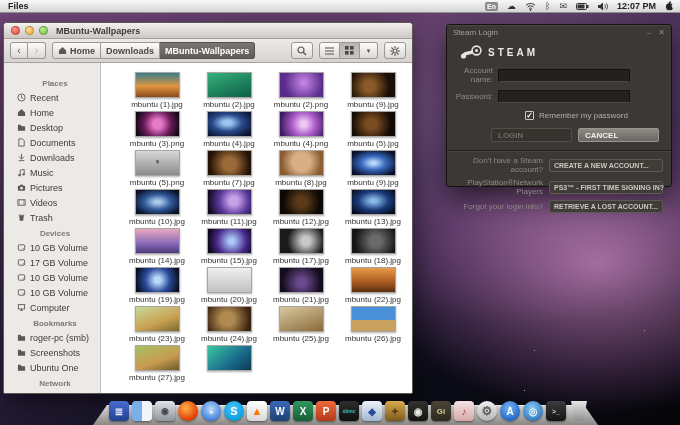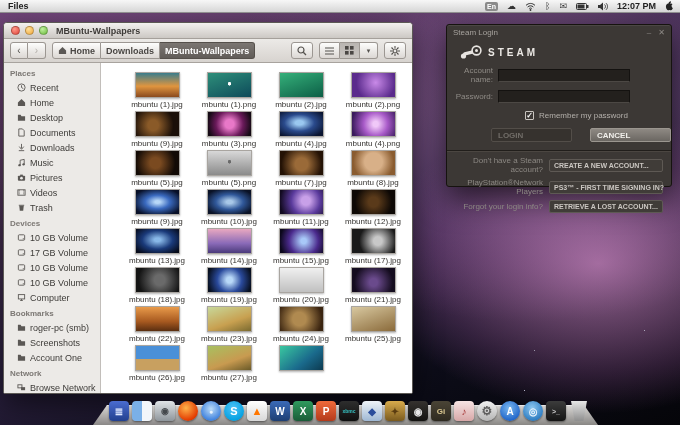--- a/index.html
+++ b/index.html
@@ -49,21 +49,21 @@
   .btngrp .tbtn:last-child { border-radius:0 3px 3px 0; }
   .tbtn.single { border-radius:3px; }
   .tbtn.disabled { color:#b5b1ac; }
   .crumb { font-size:9px; font-weight:bold; color:#4a4744; gap:3px; }
   .crumb.active { background:linear-gradient(#7b7672,#615c58); color:#fff; border-color:#55504b; }
   .spacer { flex:1; }
   .tbtn svg { display:block; }
   .vchev { font-size:7px; padding:0 3px; }
 
   #fbody { position:absolute; top:40px; bottom:0; left:0; right:0; display:flex; }
-  #sidebar { width:97px; background:#eceae7; border-right:1px solid #c2beba; overflow:hidden; padding-top:2px; }
+  #sidebar { width:97px; background:#eceae7; border-right:1px solid #c2beba; overflow:hidden; padding-top:12px;text-align:center; }
   .sb-head { font-size:8px; font-weight:bold; color:#7c7874; padding:4px 0 2px 6px; }
   .sb-item { display:flex; align-items:center; gap:4px; height:15px; padding-left:13px;
     font-size:9px; color:#3d3b38; white-space:nowrap; }
   .sb-item svg { flex:0 0 auto; }
 
   #filegrid { flex:1; background:#fff; padding:9px 0 0 20px; display:grid;
     grid-template-columns:repeat(4,72px); grid-auto-rows:39px; align-content:start; }
   .fitem { display:flex; flex-direction:column; align-items:center; width:72px; }
   .thumb { width:45px; height:26px; border:1px solid #a9a5a0; box-shadow:0 1px 2px rgba(0,0,0,.3); }
   .flabel { font-size:8px; color:#33312e; margin-top:2px; white-space:nowrap; }
@@ -77,21 +77,21 @@
   #stitle .scontrols { margin-left:auto; display:flex; gap:7px; color:#8d8985; font-size:8px; }
   #slogo { display:flex; align-items:center; gap:5px; margin:6px 0 2px 12px; }
   #slogo .stext { font-weight:bold; font-size:10px; letter-spacing:3px; color:#ece9e5; }
   .srow { display:flex; align-items:center; margin:6px 10px 0 0; }
   .srow label { width:51px; text-align:right; color:#8f8b86; padding-right:5px; }
   .sinput { width:132px; height:13px; background:#23201d; border:1px solid #141210;
     border-bottom-color:#4c4844; border-radius:1px; color:#ddd; font-size:8px; padding:0 3px; }
   #schk { display:flex; align-items:center; gap:5px; margin:8px 0 0 78px; color:#b3afaa; }
   .cbox { width:9px; height:9px; border:1px solid #c8c4bf; border-radius:1px; background:#3c3835;
     color:#fff; font-size:8px; font-weight:bold; line-height:8px; text-align:center; }
-  #sbtns { display:flex; gap:18px; margin:8px 0 0 44px; }
+  #sbtns { display:flex; gap:6px; margin:8px 0 0 44px; }
   .sbtn { width:81px; height:14px; font-size:8px; font-weight:bold; text-align:left; padding-left:6px;
     border-radius:2px; line-height:13px; }
   .sbtn.login { background:#36322e; border:1px solid #534e49; color:#716d68; }
   .sbtn.cancel { background:linear-gradient(#8e8983,#6b6762); border:1px solid #9b968f; color:#f2f0ec; }
   #sdiv { margin-top:8px; border-top:1px solid #211e1b; border-bottom:1px solid #4b4641; }
   .slink { display:flex; align-items:center; margin:4px 8px 0 0; }
   .slink .llabel { flex:1; text-align:right; color:#8c8883; padding-right:6px; }
   .lbtn { width:114px; height:13px; background:#403c38; border:1px solid #5e5954; border-radius:2px;
     color:#cbc7c2; font-size:7px; font-weight:bold; line-height:11px; padding-left:4px; white-space:nowrap; }
 
@@ -350,38 +350,34 @@
           <div class="sb-item">
             <svg width="9" height="9">
               <use href="#i-folder"></use>
             </svg>
             <span>Screenshots</span>
           </div>
           <div class="sb-item">
             <svg width="9" height="9">
               <use href="#i-folder"></use>
             </svg>
-            <span>Account One</span>
+            <span>Ubuntu One</span>
           </div>
           <div class="sb-head">Network</div>
           <div class="sb-item">
             <svg width="9" height="9">
               <use href="#i-net"></use>
             </svg>
             <span>Browse Network</span>
           </div>
         </div>
       <div id="filegrid">
           <div class="fitem">
             <div class="thumb" style="background: linear-gradient(rgb(58, 125, 140), rgb(224, 149, 63) 55%, rgb(138, 74, 30));"></div>
             <div class="flabel">mbuntu (1).jpg</div>
-          </div>
-          <div class="fitem">
-            <div class="thumb" style="background: radial-gradient(circle at 50% 45%, rgb(255, 255, 255) 0px, rgb(255, 255, 255) 6%, rgba(255, 255, 255, 0) 8%), linear-gradient(160deg, rgb(46, 143, 122), rgb(13, 74, 90));"></div>
-            <div class="flabel">mbuntu (1).png</div>
           </div>
           <div class="fitem">
             <div class="thumb" style="background: linear-gradient(160deg, rgb(53, 176, 122), rgb(12, 94, 70));"></div>
             <div class="flabel">mbuntu (2).jpg</div>
           </div>
           <div class="fitem">
             <div class="thumb" style="background: radial-gradient(circle at 55% 40%, rgb(201, 138, 232), rgb(90, 42, 140) 70%);"></div>
             <div class="flabel">mbuntu (2).png</div>
           </div>
           <div class="fitem">

